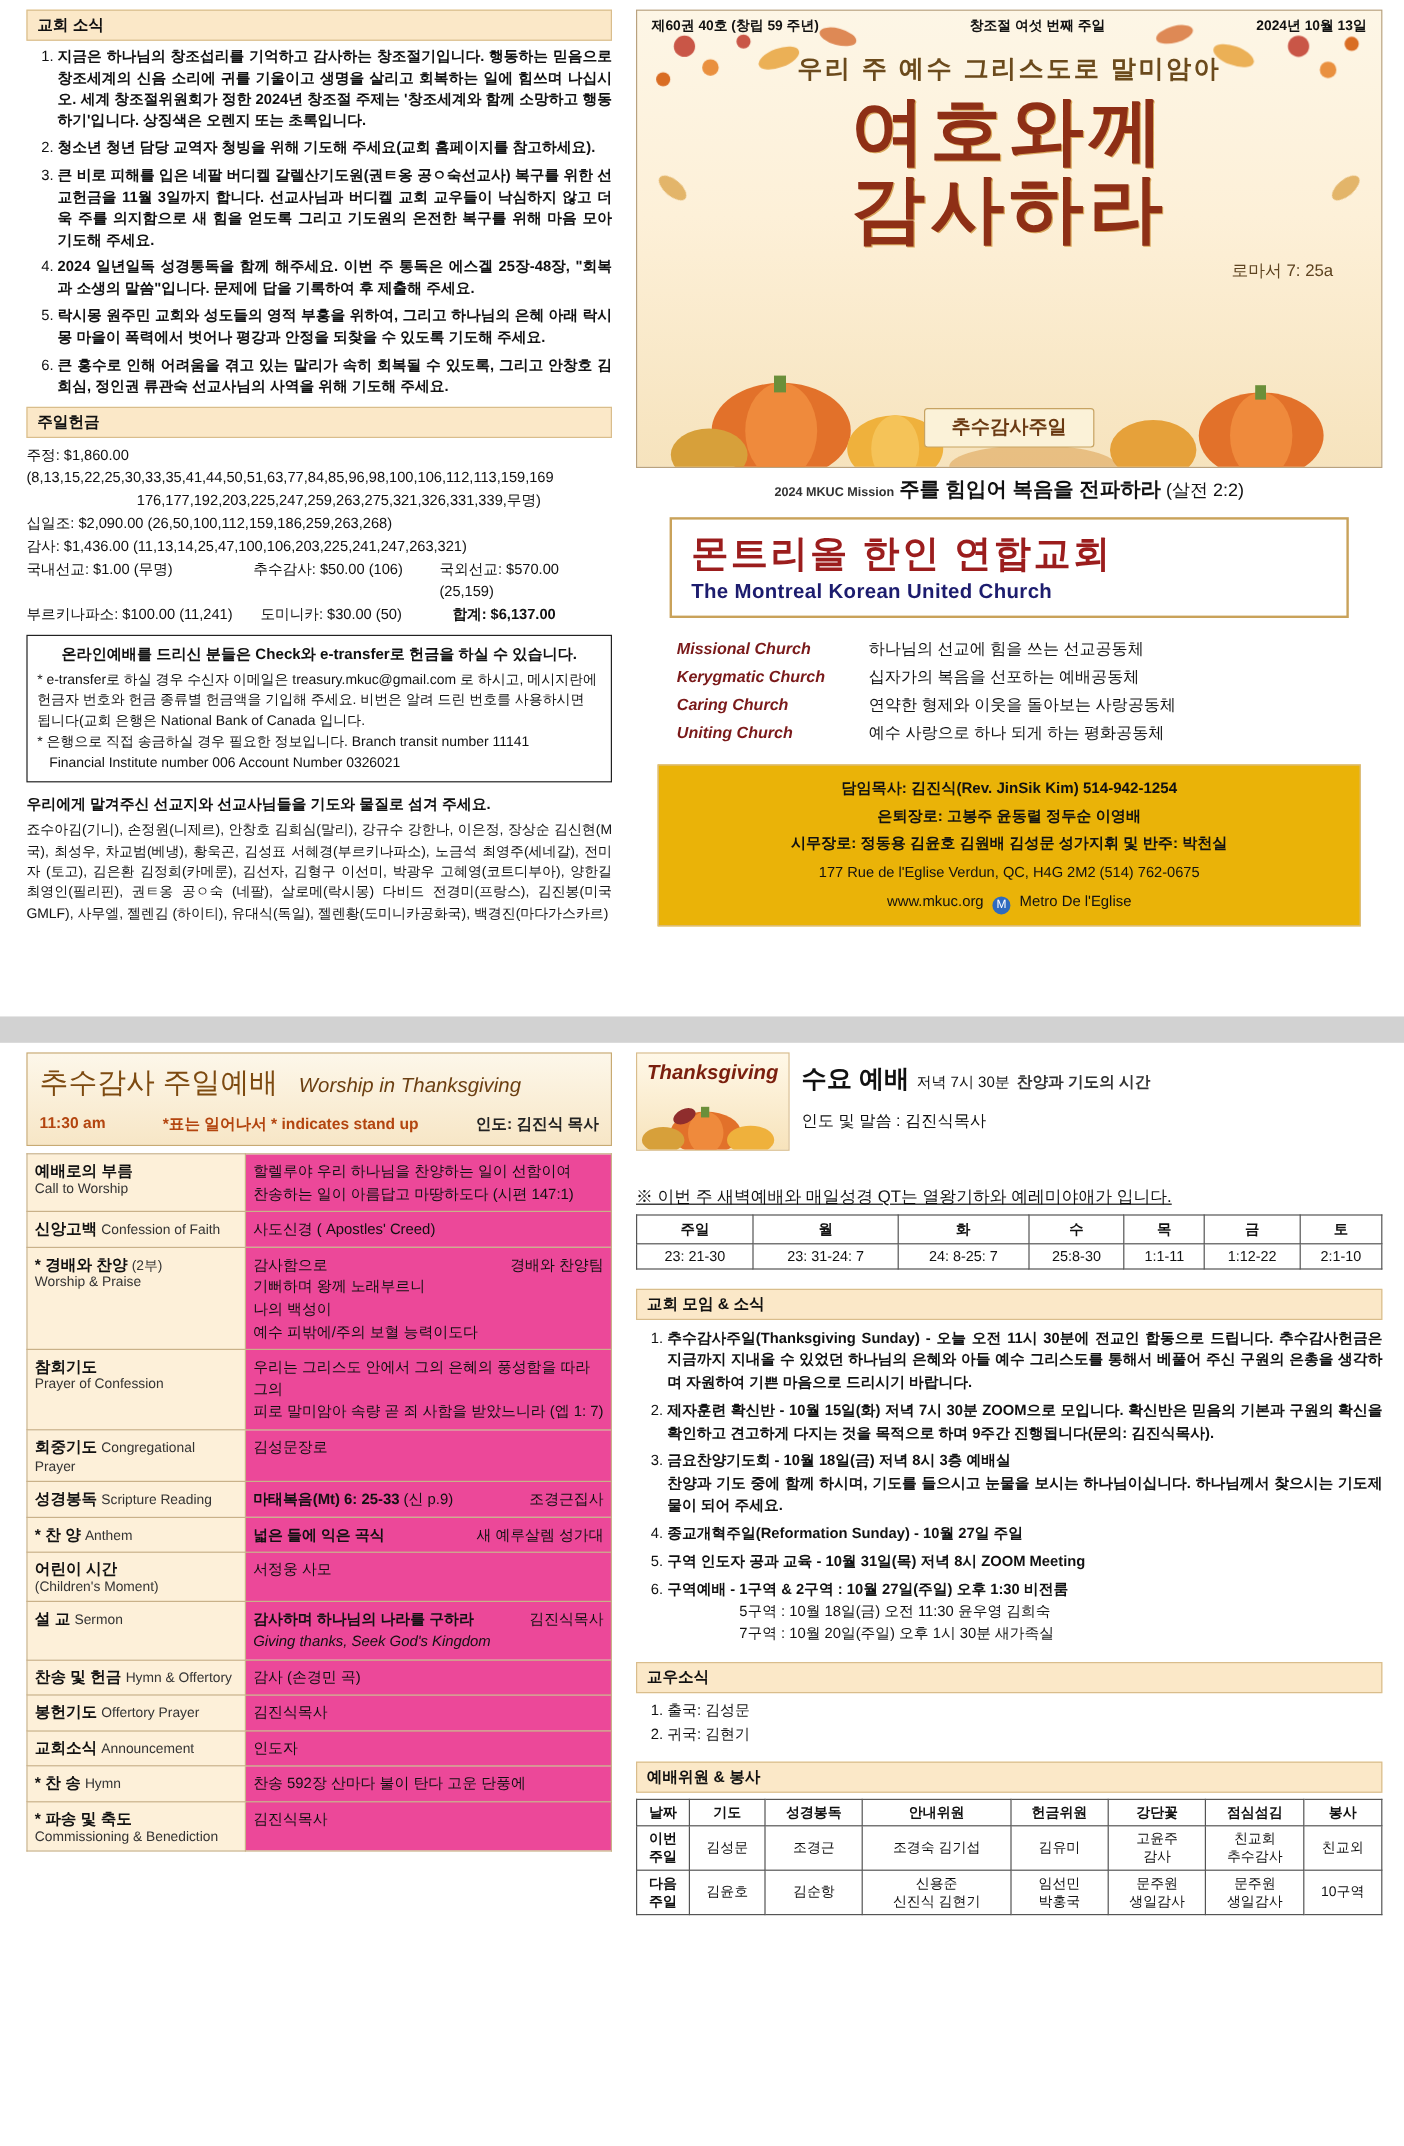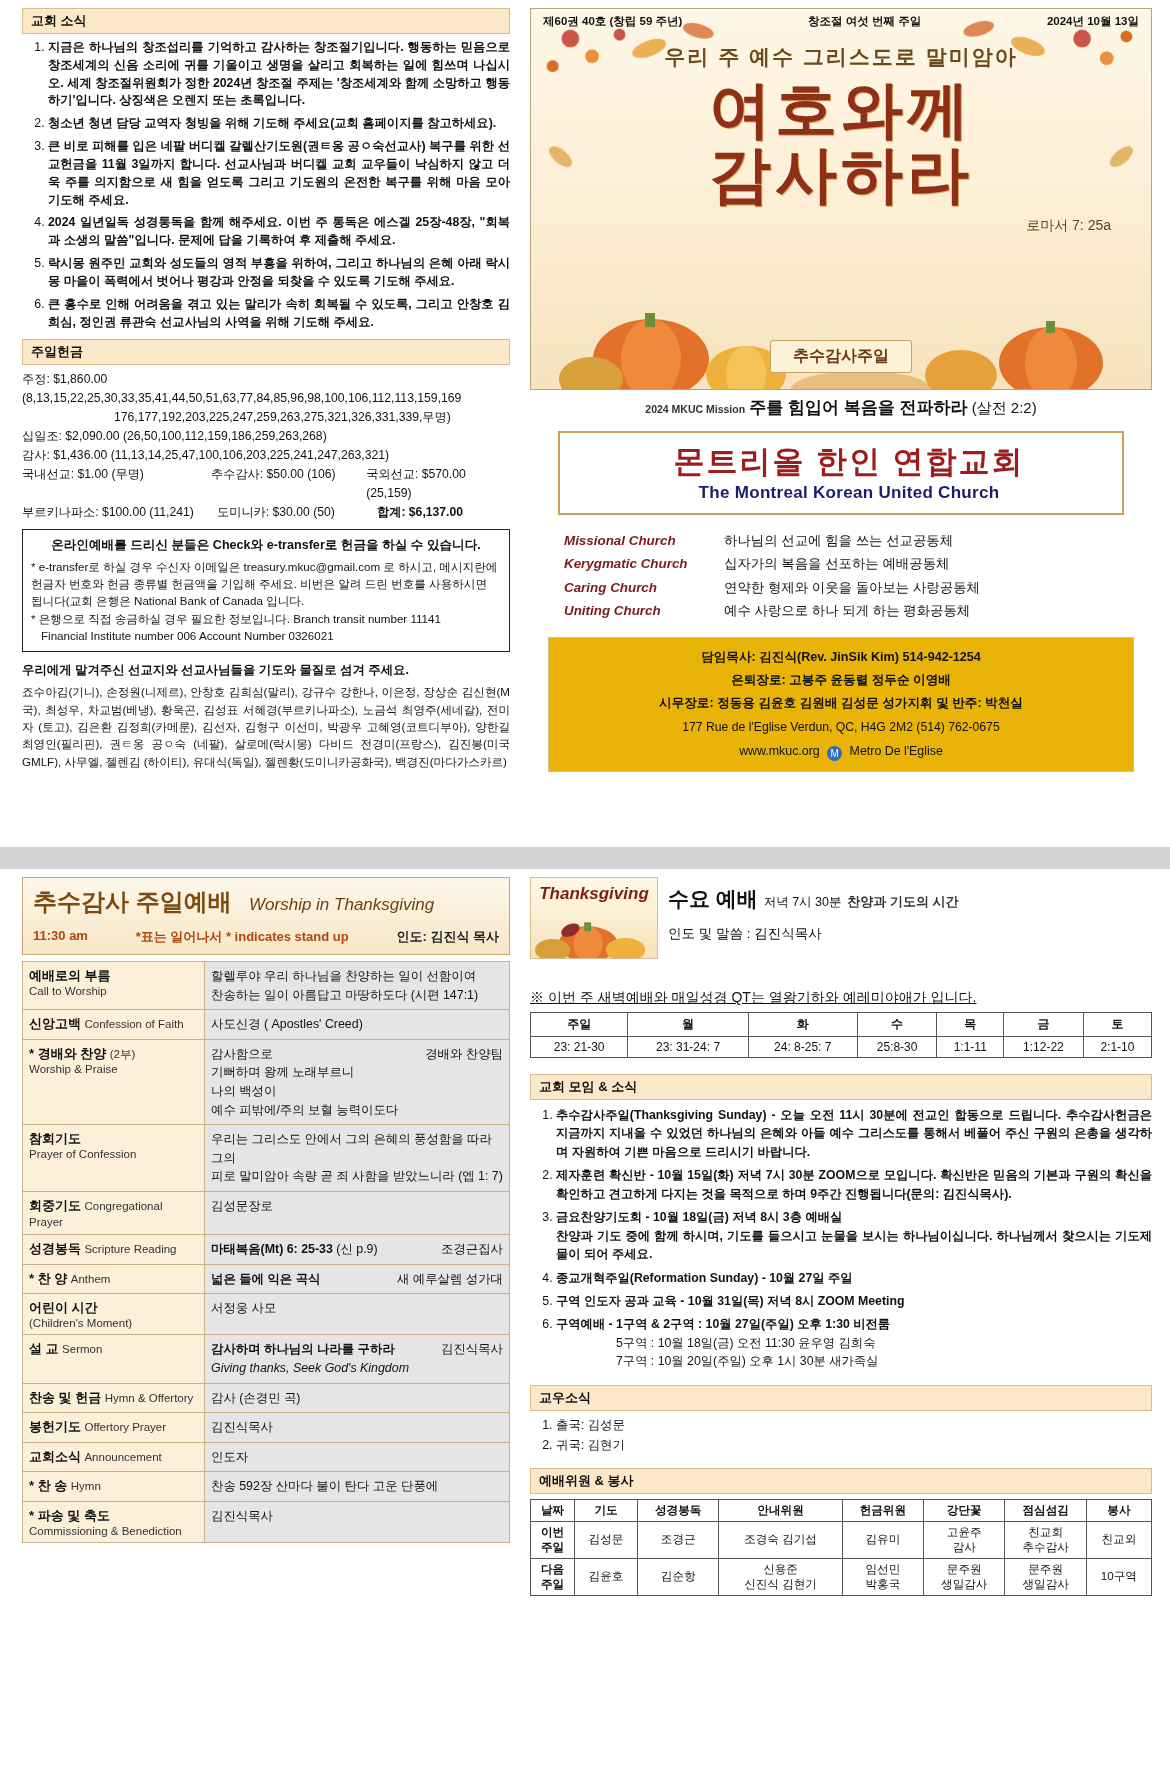--- a/index.html
+++ b/index.html
@@ -131,21 +131,21 @@
     margin-top: 6px;
     font-size: 15px;
   }
   .mission-line .tag { font-size: 10.5px; font-weight: bold; color: #333; }
   .mission-line b { font-size: 17px; }
 
   .church-name-box {
     border: 2px solid #c9a25a;
     margin: 12px 28px 0 28px;
     padding: 8px 0 10px 16px;
-    text-align: center;
+    text-align: left;
     background: #fff;
   }
   .cn-kr { font-size: 31px; font-weight: bold; color: #9b1d1d; letter-spacing: 2px;}
   .cn-en { font-size: 17px; font-weight: bold; color: #1c1c6e; letter-spacing: 0.3px;}
 
   .four-church {
     margin: 14px 34px 0 34px;
     font-size: 13.4px;
     line-height: 1.75;
   }
@@ -172,21 +172,21 @@
 
   
   .p2-banner {
     border: 1px solid #c8aa72;
     background: linear-gradient(180deg,#fdf7ea,#f7e6c6);
     padding: 8px 10px 6px 10px;
     position: relative;
     overflow: hidden;
     height: 78px;
   }
-  .p2b-l1 { font-size: 24px; font-weight: bold; color: #7d4a10; text-align: center; }
+  .p2b-l1 { font-size: 24px; font-weight: normal; color: #7d4a10; text-align: center; }
   .p2b-script { font-style: italic; font-size: 17px; color: #6b3f12; margin-left: 14px;}
   .p2b-l2 { margin-top: 10px; font-size: 13px; font-weight: bold; color: #b3450f; display: flex; justify-content: space-between;}
   .p2b-l2 .mid { color: #b3450f; }
   .p2b-l2 .rgt { color: #222; }
 
   table.order {
     border-collapse: collapse;
     width: 100%;
     font-size: 12.4px;
     margin-top: 6px;
@@ -196,21 +196,21 @@
     vertical-align: top;
     padding: 5px 6px;
   }
   table.order td.lbl {
     width: 182px;
     background: #fdf0d9;
   }
   table.order .kr { font-weight: bold; font-size: 13px; }
   table.order .en { font-size: 11.5px; color: #333; }
   table.order .en-inline { font-size: 11.5px; color: #333; font-weight: normal;}
-  table.order td.val { background: #e5e5e5; line-height: 1.5; }
+  table.order td.val { background: #ec4899; line-height: 1.5; }
   .two { display: flex; justify-content: space-between; }
   .ital { font-style: italic; }
 
   
   .thanks-head { display: flex; align-items: flex-start; gap: 10px; }
   .thanks-logo {
     width: 128px; height: 82px; flex: none;
     border: 1px solid #d9bd8c;
     background: linear-gradient(180deg,#fff8e8,#f7e3bb);
     position: relative; overflow: hidden;

